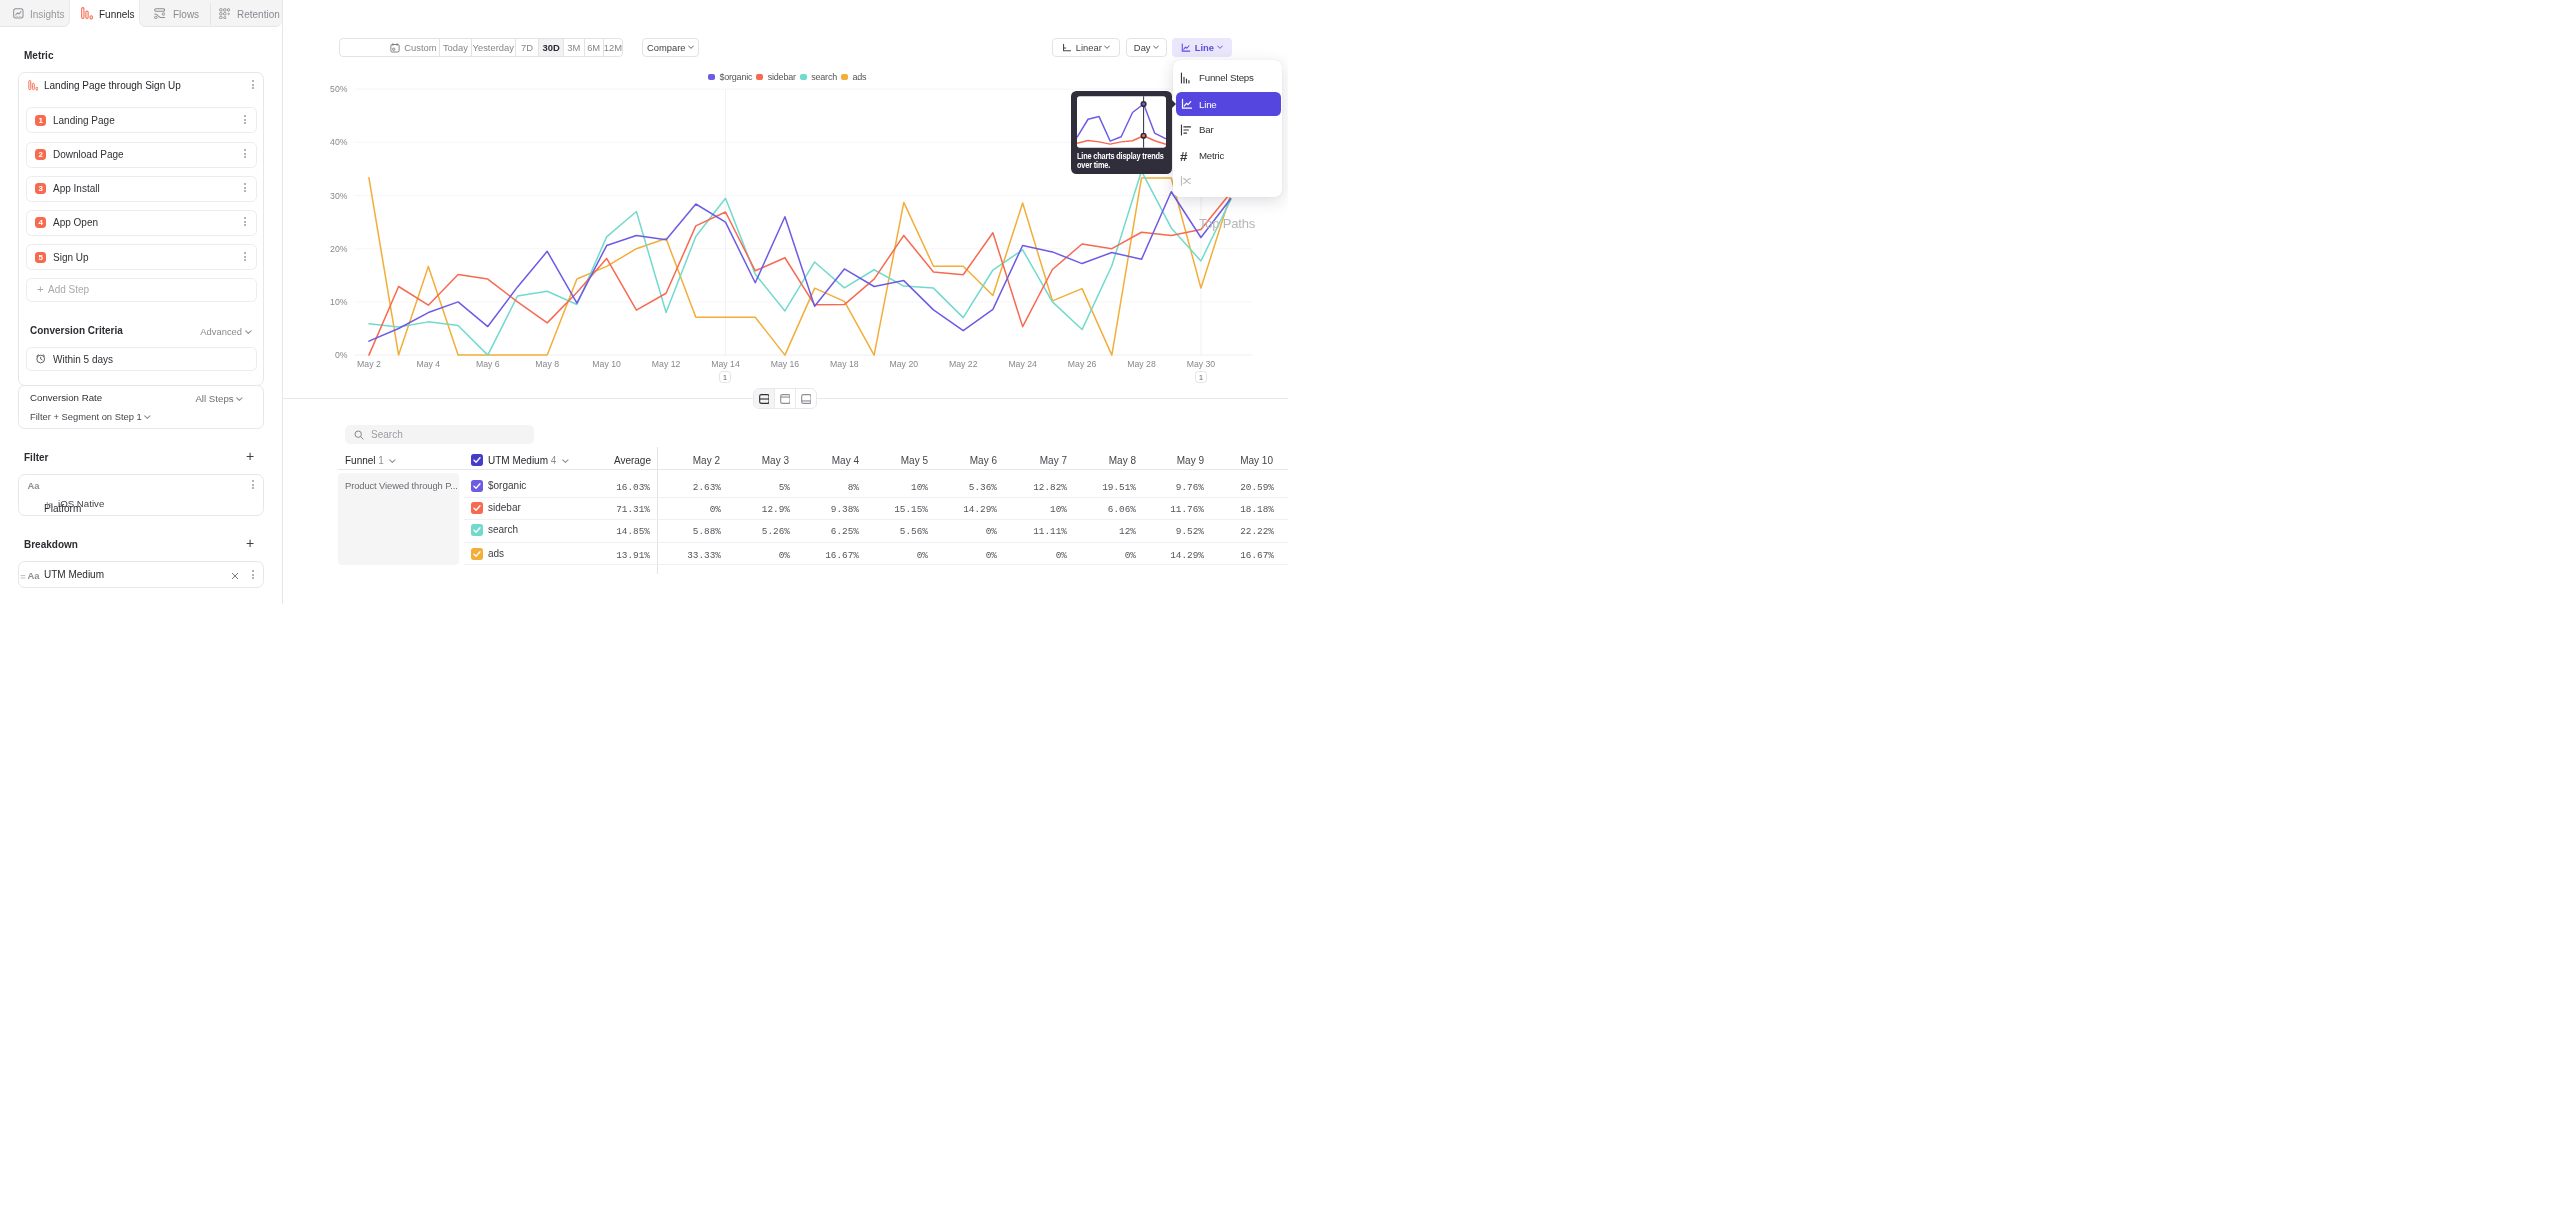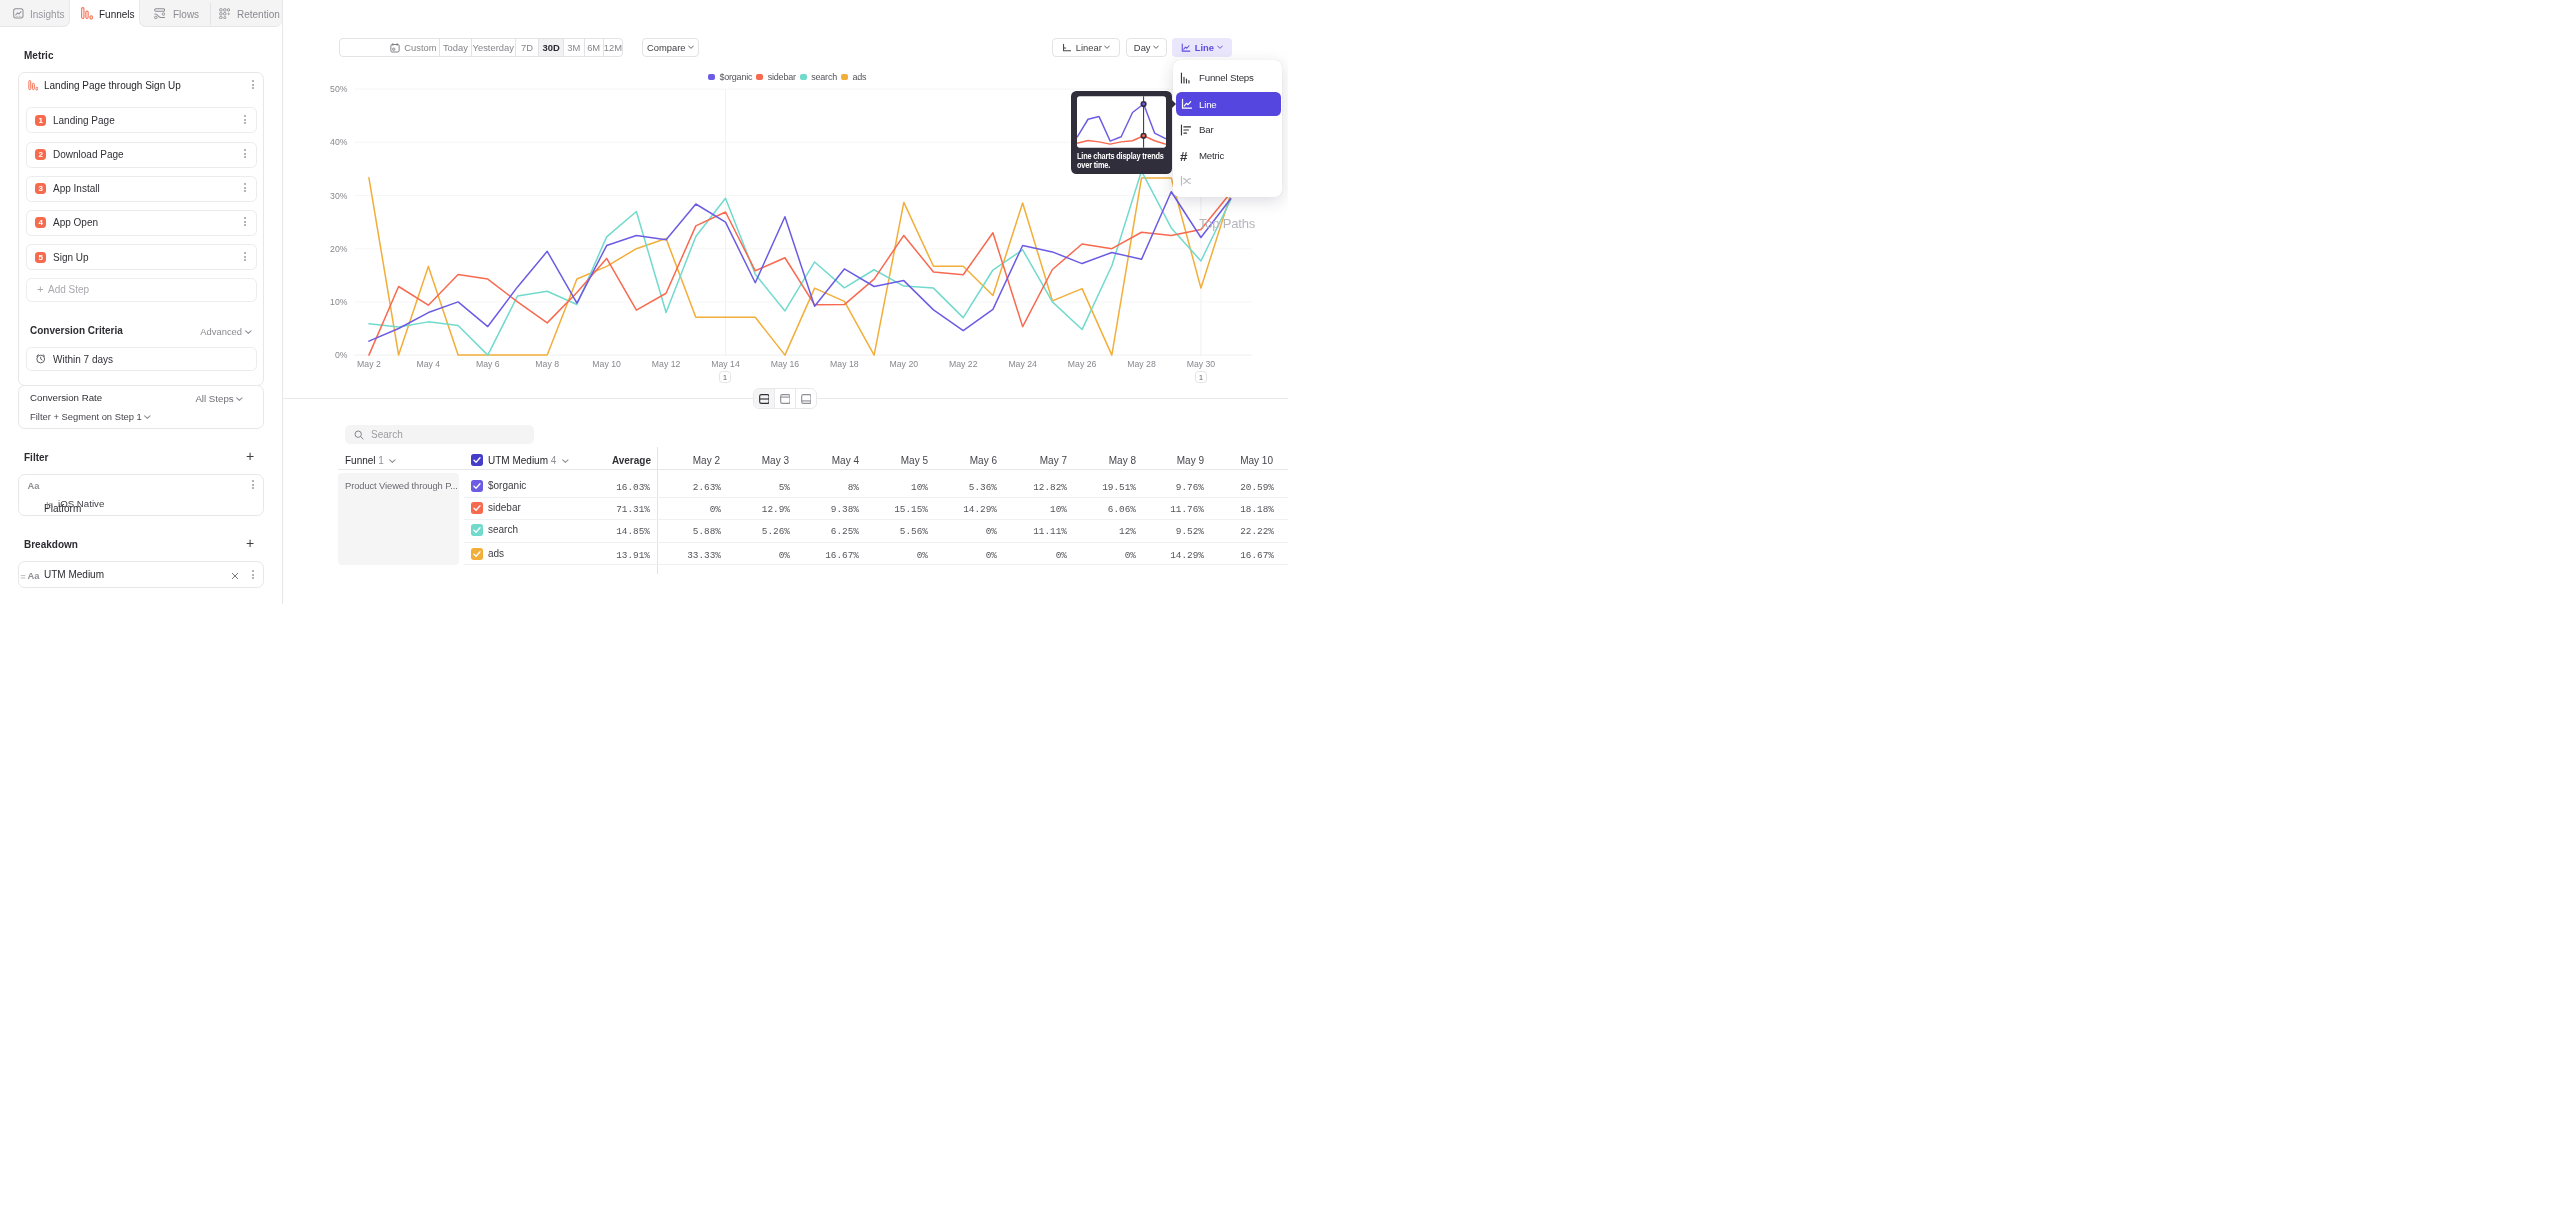--- a/index.html
+++ b/index.html
@@ -136,21 +136,21 @@
     </svg></div>
 
 <div class="abs" style="left:25.5px;top:347px;width:231px;height:24px;border:0.7px solid #ececee;border-radius:5.4px;"></div>
 <div class="abs" style="left:35px;top:353px;">
   <svg width="11.4" height="11.4" viewBox="0 0 17 17">
       <circle cx="8.5" cy="9" r="5.8" fill="none" stroke="#56565d" stroke-width="1.4"></circle>
       <path d="M8.5 6.2 V9 l2.1 1.4" fill="none" stroke="#56565d" stroke-width="1.4" stroke-linecap="round" stroke-linejoin="round"></path>
       <path d="M2.6 4.7 L4.9 2.6 M14.4 4.7 L12.1 2.6" fill="none" stroke="#56565d" stroke-width="1.4" stroke-linecap="round"></path>
     </svg>
 </div>
-<div class="abs" style="left:53px;top:354px;font-size:10px;font-weight:400;color:#303036;">Within 7 days</div>
+<div class="abs" style="left:53px;top:354px;font-size:10px;font-weight:400;color:#303036;">Within 5 days</div>
 
 <div class="abs" style="left:18px;top:385px;width:246px;height:44px;border:0.7px solid #e7e7e9;border-radius:6.7px;background:#fff;"></div>
 <div class="abs" style="left:30px;top:392px;font-size:9.7px;font-weight:400;color:#303036;">Conversion Rate</div>
 <div class="abs" style="left:0;top:393px;width:243px;text-align:right;font-size:9.7px;color:#6f6f76;">All Steps <svg width="6.7" height="4.7" viewBox="0 0 10 7">
       <path class="chev" d="M1 1.2 L5 5.2 L9 1.2"></path>
     </svg></div>
 <div class="abs" style="left:30px;top:411px;font-size:9.4px;font-weight:400;color:#46464d;">Filter + Segment on Step 1 <svg width="6.7" height="4.7" viewBox="0 0 10 7">
       <path class="chev" d="M1 1.2 L5 5.2 L9 1.2"></path>
     </svg></div>
 
@@ -320,21 +320,21 @@
       <path class="chev" d="M1 1.2 L5 5.2 L9 1.2"></path>
     </svg></div>
 
 <div class="abs" style="left:471px;top:454px;width:12px;height:12px;background:#453cc9;border-radius:2.7px;"><svg width="12" height="12" viewBox="0 0 18 18">
       <path d="M4.5 9.4 L7.6 12.3 L13.5 5.7" fill="none" stroke="#fff" stroke-width="2" stroke-linecap="round" stroke-linejoin="round"></path>
     </svg></div>
 <div class="abs" style="left:488px;top:455px;font-size:10px;font-weight:400;color:#26262c;">UTM Medium <span style="font-weight:400;color:#8f8f95;">4</span>&nbsp;&nbsp;<svg width="6.7" height="4.7" viewBox="0 0 10 7">
       <path class="chev" d="M1 1.2 L5 5.2 L9 1.2"></path>
     </svg></div>
 
-<div class="abs" style="left:456px;top:455px;width:195px;text-align:right;font-size:10px;font-weight:700;color:#303036;">Average</div>
+<div class="abs" style="left:456px;top:455px;width:195px;text-align:right;font-size:10px;font-weight:400;color:#303036;">Average</div>
 
 <div class="abs" style="left:653px;top:455px;width:67px;text-align:right;font-size:10px;font-weight:400;color:#46464c;">May 2</div>
 <div class="abs" style="left:722px;top:455px;width:67px;text-align:right;font-size:10px;font-weight:400;color:#46464c;">May 3</div>
 <div class="abs" style="left:792px;top:455px;width:67px;text-align:right;font-size:10px;font-weight:400;color:#46464c;">May 4</div>
 <div class="abs" style="left:861px;top:455px;width:67px;text-align:right;font-size:10px;font-weight:400;color:#46464c;">May 5</div>
 <div class="abs" style="left:930px;top:455px;width:67px;text-align:right;font-size:10px;font-weight:400;color:#46464c;">May 6</div>
 <div class="abs" style="left:1000px;top:455px;width:67px;text-align:right;font-size:10px;font-weight:400;color:#46464c;">May 7</div>
 <div class="abs" style="left:1069px;top:455px;width:67px;text-align:right;font-size:10px;font-weight:400;color:#46464c;">May 8</div>
 <div class="abs" style="left:1137px;top:455px;width:67px;text-align:right;font-size:10px;font-weight:400;color:#46464c;">May 9</div>
 <div class="abs" style="left:1206px;top:455px;width:67px;text-align:right;font-size:10px;font-weight:400;color:#46464c;">May 10</div>

